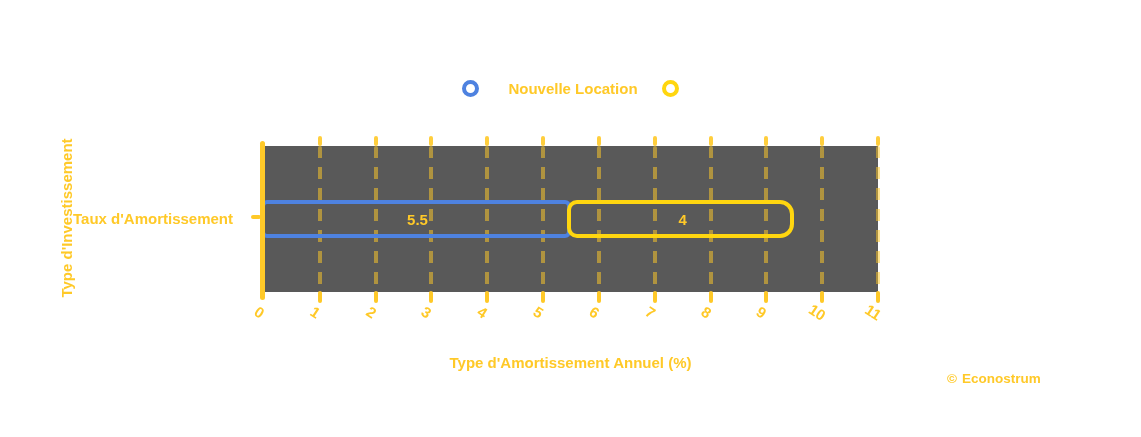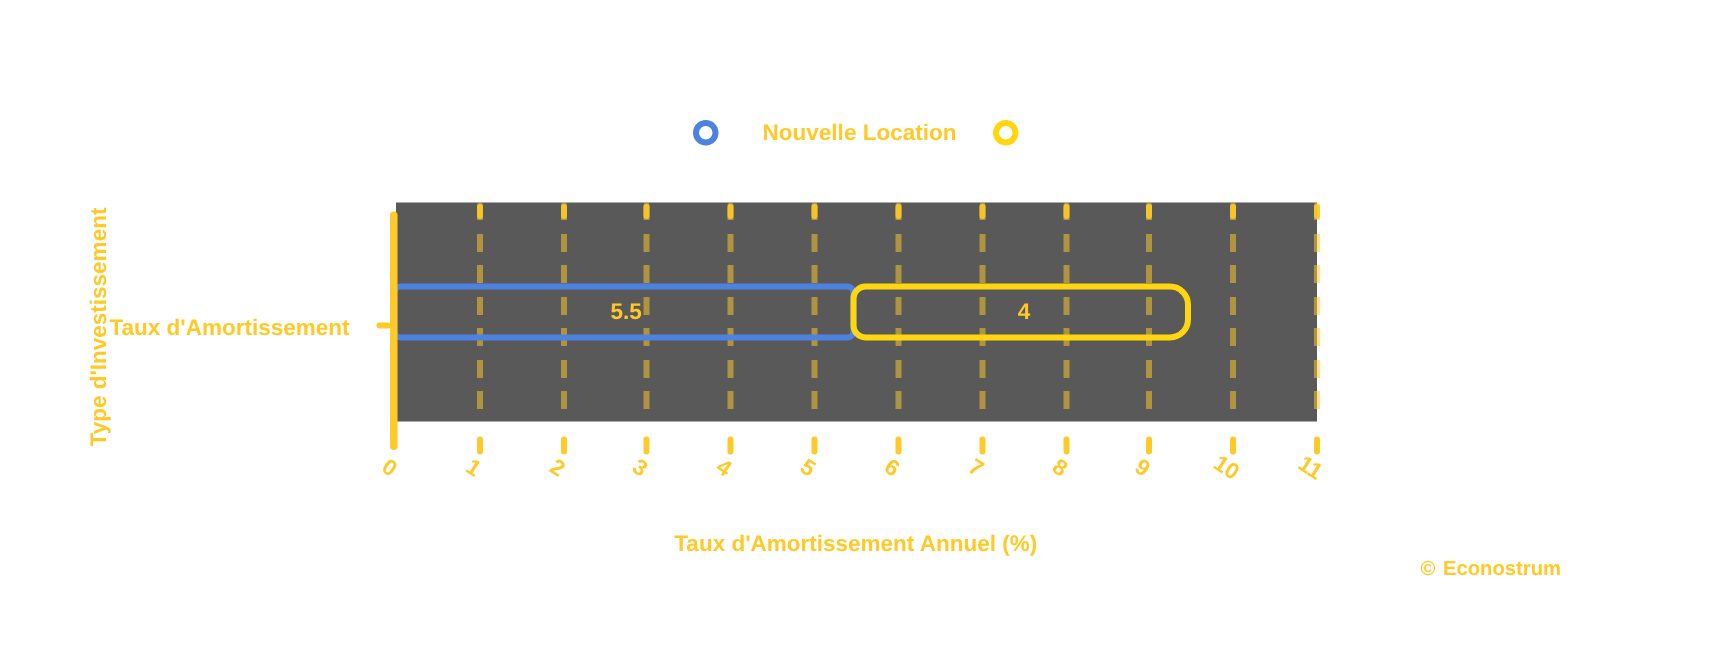--- a/index.html
+++ b/index.html
@@ -12,21 +12,21 @@
     position:absolute; left:0; right:0; top:46px; text-align:center;
     font-size:14.5px; letter-spacing:-0.1px; white-space:nowrap;
   }
   .legend{
     position:absolute; left:0; right:0; top:80px;
     display:flex; justify-content:center; align-items:center; gap:24px;
   }
   .legend-item{display:flex; align-items:center; gap:29px; font-size:15px;}
   .legend-swatch{width:9px; height:9px; border-radius:50%; border:4.5px solid #FFD60F; background:transparent;}
   .plot-area{
-    position:absolute; left:264px; top:135px; width:614px; height:146px;
+    position:absolute; left:264px; top:146px; width:614px; height:146px;
     background:#595959;
   }
   .gridline{
     position:absolute; top:0; width:4px; height:146px; border-radius:2px;
     background:repeating-linear-gradient(to bottom, rgba(255,201,40,0.52) 0 12px, rgba(0,0,0,0) 12px 21px);
   }
   .tick-top{position:absolute; width:4px; height:10px; top:136px; background:#FFC928; border-radius:2px; opacity:.9;}
   .tick-bottom{position:absolute; width:4px; height:12px; top:291px; background:#FFC928; border-radius:2px;}
   .axis-y{position:absolute; left:260px; top:141px; width:5px; height:159px; background:#FFC928; border-radius:3px; z-index:6;}
   .axis-y-tick{position:absolute; left:251px; top:215px; width:10px; height:4px; background:#FFC928; border-radius:2px; z-index:6;}
@@ -78,21 +78,21 @@
       <div class="gridline" style="left: 556.182px;"></div>
       <div class="gridline" style="left: 612px;"></div>
       <div class="bar bar-blue" style="left: -3px; width: 310px; border-color: rgb(78, 130, 224);"></div>
       <div class="bar-label" style="left: 153.5px; top: 73px;">5.5</div>
       <div class="bar bar-yellow" style="left: 303px; width: 227.273px; border-color: rgb(255, 214, 15);"></div>
       <div class="bar-label" style="left: 418.636px; top: 73px;">4</div>
     </div>
   <div class="axis-y"></div>
   <div class="axis-y-tick"></div>
 
-  <div class="x-axis-title">Taux d'Amortissement Annuel (%)</div>
+  <div class="x-axis-title">Type d'Amortissement Annuel (%)</div>
 
   <div class="credit">
     <span>©</span>
     <span>Econostrum</span>
   </div>
 
 <div class="xtick-label" style="left: 264px;">0</div>
     <div class="tick-top" style="left: 317.818px;"></div>
     <div class="tick-bottom" style="left: 317.818px;"></div>
     <div class="xtick-label" style="left: 319.818px;">1</div>

